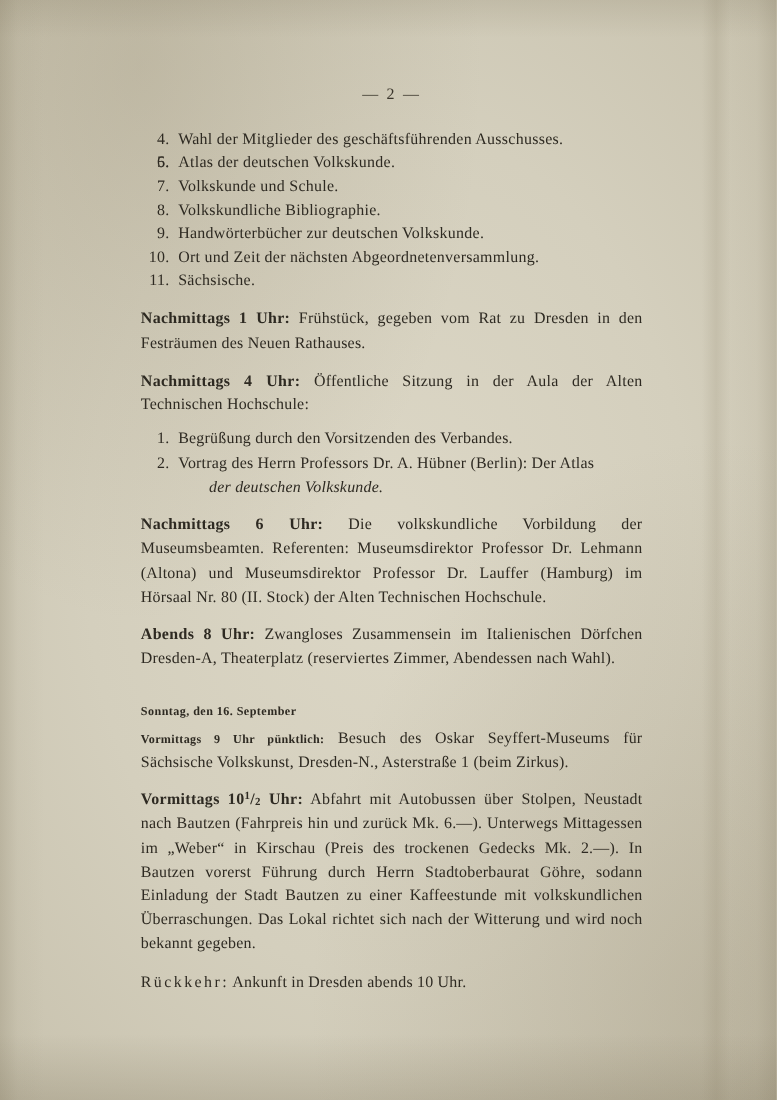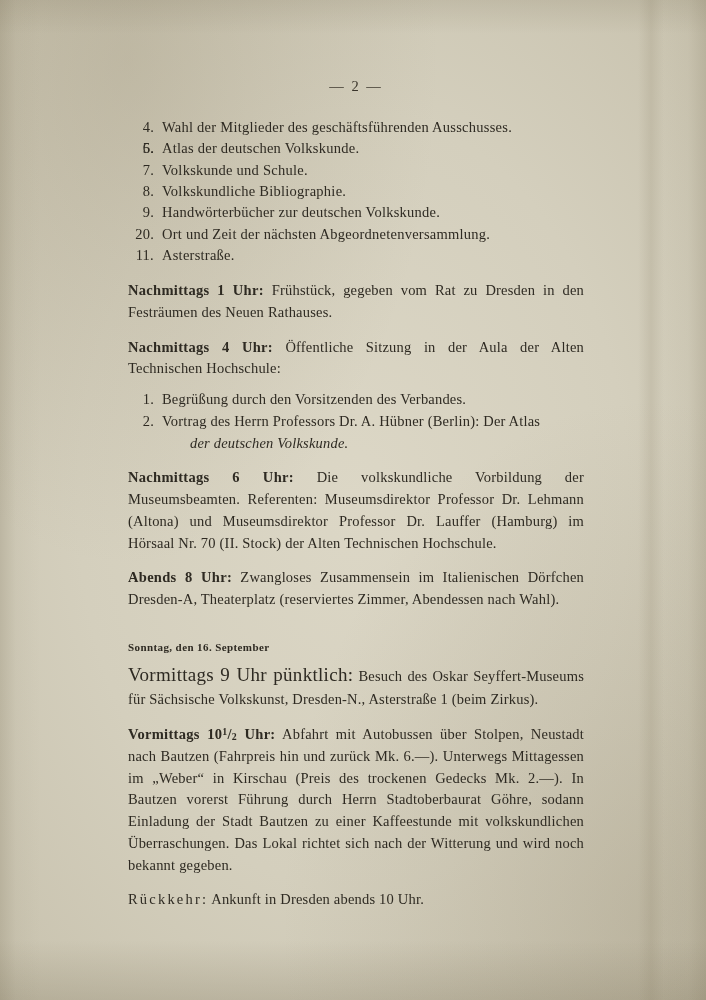--- a/index.html
+++ b/index.html
@@ -91,22 +91,22 @@
     text-indent: 0;
   }
   p.para.gap-top {
     margin-top: 13px;
   }
   .lead {
     font-weight: bold;
     letter-spacing: 0.3px;
   }
   .lead-small {
-    font-weight: normal;
-    font-size: 19px;
+    font-weight: bold;
+    font-size: 11px;
     letter-spacing: 0.3px;
   }
 
   ol.sub {
     list-style: none;
     margin: 2px 0 10px 0;
     padding: 0;
     font-size: 14.5px;
     line-height: 1.5;
   }
@@ -157,34 +157,34 @@
 
     <div class="page-number">—  2  —</div>
 
     <ol class="agenda">
       <li><span class="num">4.</span><span>Wahl der Mitglieder des geschäftsführenden Ausschusses.</span></li>
       <li><span class="num">5.</span></li>
       <li><span class="num">6.</span><span>Atlas der deutschen Volkskunde.</span></li>
       <li><span class="num">7.</span><span>Volkskunde und Schule.</span></li>
       <li><span class="num">8.</span><span>Volkskundliche Bibliographie.</span></li>
       <li><span class="num">9.</span><span>Handwörterbücher zur deutschen Volkskunde.</span></li>
-      <li><span class="num">20.</span><span>Ort und Zeit der nächsten Abgeordnetenversammlung.</span></li>
-      <li><span class="num">11.</span><span>Asterstraße.</span></li>
+      <li><span class="num">10.</span><span>Ort und Zeit der nächsten Abgeordnetenversammlung.</span></li>
+      <li><span class="num">11.</span><span>Sächsische.</span></li>
     </ol>
 
     <p class="para gap-top"><span class="lead">Nachmittags 1 Uhr:</span><span> Frühstück, gegeben vom Rat zu Dresden in den Festräumen des Neuen Rathauses.</span></p>
 
     <p class="para gap-top"><span class="lead">Nachmittags 4 Uhr:</span><span> Öffentliche Sitzung in der Aula der Alten Technischen Hochschule:</span></p>
 
     <ol class="sub">
       <li><span class="num">1.</span><span>Begrüßung durch den Vorsitzenden des Verbandes.</span></li>
       <li><span class="num">2.</span><span>Vortrag des Herrn Professors Dr. A. Hübner (Berlin): Der Atlas</span><span class="cont">der deutschen Volkskunde.</span></li>
     </ol>
 
-    <p class="para gap-top"><span class="lead">Nachmittags 6 Uhr:</span><span> Die volkskundliche Vorbildung der Museumsbeamten. Referenten: Museumsdirektor Professor Dr. Lehmann (Altona) und Museumsdirektor Professor Dr. Lauffer (Hamburg) im Hörsaal Nr. 70 (II. Stock) der Alten Technischen Hochschule.</span></p>
+    <p class="para gap-top"><span class="lead">Nachmittags 6 Uhr:</span><span> Die volkskundliche Vorbildung der Museumsbeamten. Referenten: Museumsdirektor Professor Dr. Lehmann (Altona) und Museumsdirektor Professor Dr. Lauffer (Hamburg) im Hörsaal Nr. 80 (II. Stock) der Alten Technischen Hochschule.</span></p>
 
     <p class="para gap-top"><span class="lead">Abends 8 Uhr:</span><span> Zwangloses Zusammensein im Italienischen Dörfchen Dresden-A, Theaterplatz (reserviertes Zimmer, Abendessen nach Wahl).</span></p>
 
     <h2 class="day-heading">Sonntag, den 16. September</h2>
 
     <p class="para"><span class="lead-small">Vormittags 9 Uhr pünktlich:</span><span> Besuch des Oskar Seyffert-Museums für Sächsische Volkskunst, Dresden-N., Asterstraße 1 (beim Zirkus).</span></p>
 
     <p class="para gap-top"><span class="lead">Vormittags 10</span><span class="lead"><sup class="frac">1</sup><span>/</span><sub class="frac">2</sub></span><span class="lead"> Uhr:</span><span> Abfahrt mit Autobussen über Stolpen, Neustadt nach Bautzen (Fahrpreis hin und zurück Mk. 6.—). Unterwegs Mittagessen im „Weber“ in Kirschau (Preis des trockenen Gedecks Mk. 2.—). In Bautzen vorerst Führung durch Herrn Stadtoberbaurat Göhre, sodann Einladung der Stadt Bautzen zu einer Kaffeestunde mit volkskundlichen Überraschungen. Das Lokal richtet sich nach der Witterung und wird noch bekannt gegeben.</span></p>
 
     <p class="para indent-first gap-top"><span class="spaced">Rückkehr:</span><span> Ankunft in Dresden abends 10 Uhr.</span></p>

